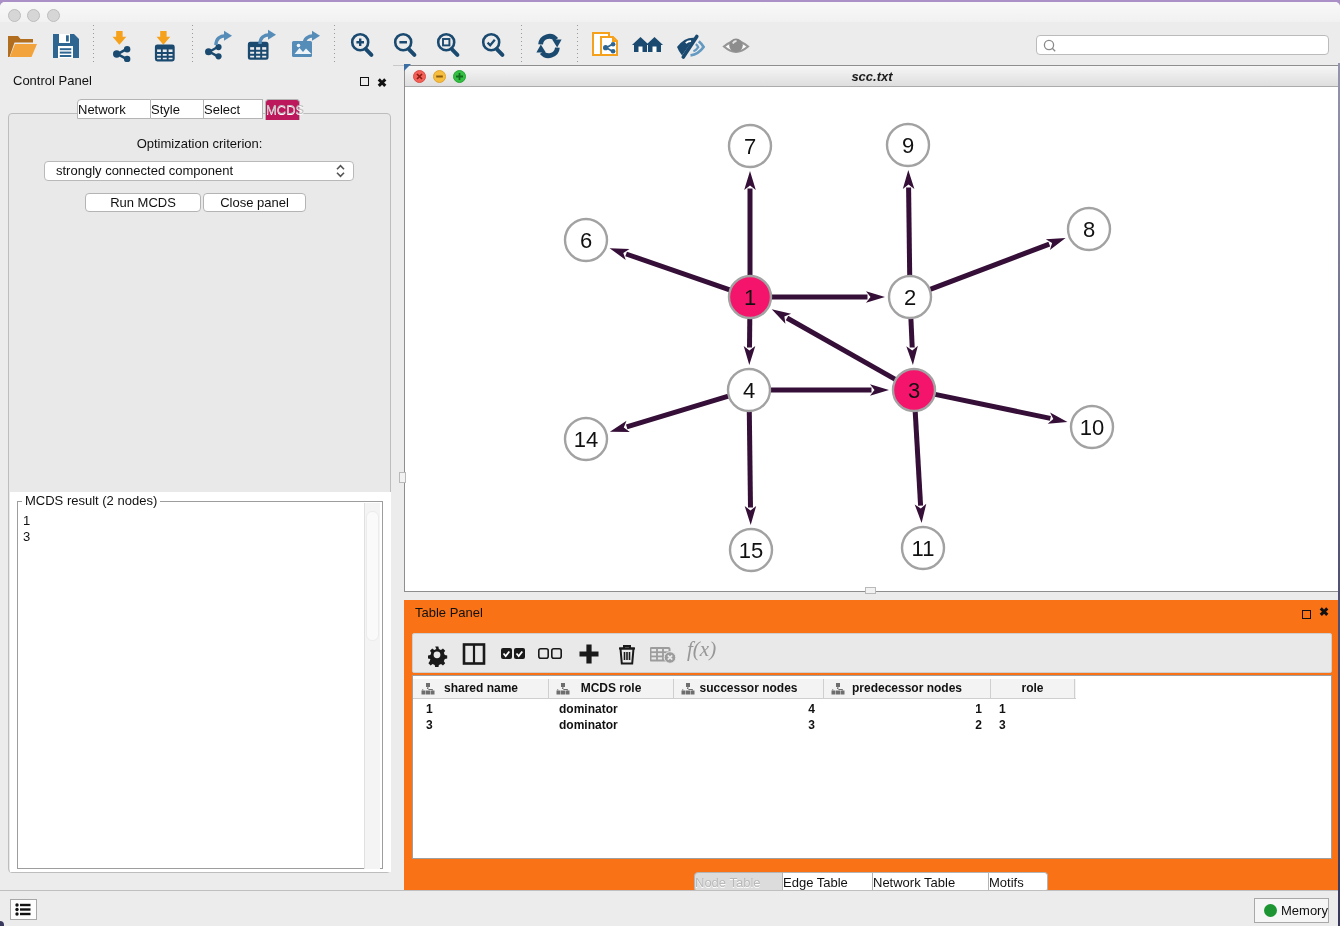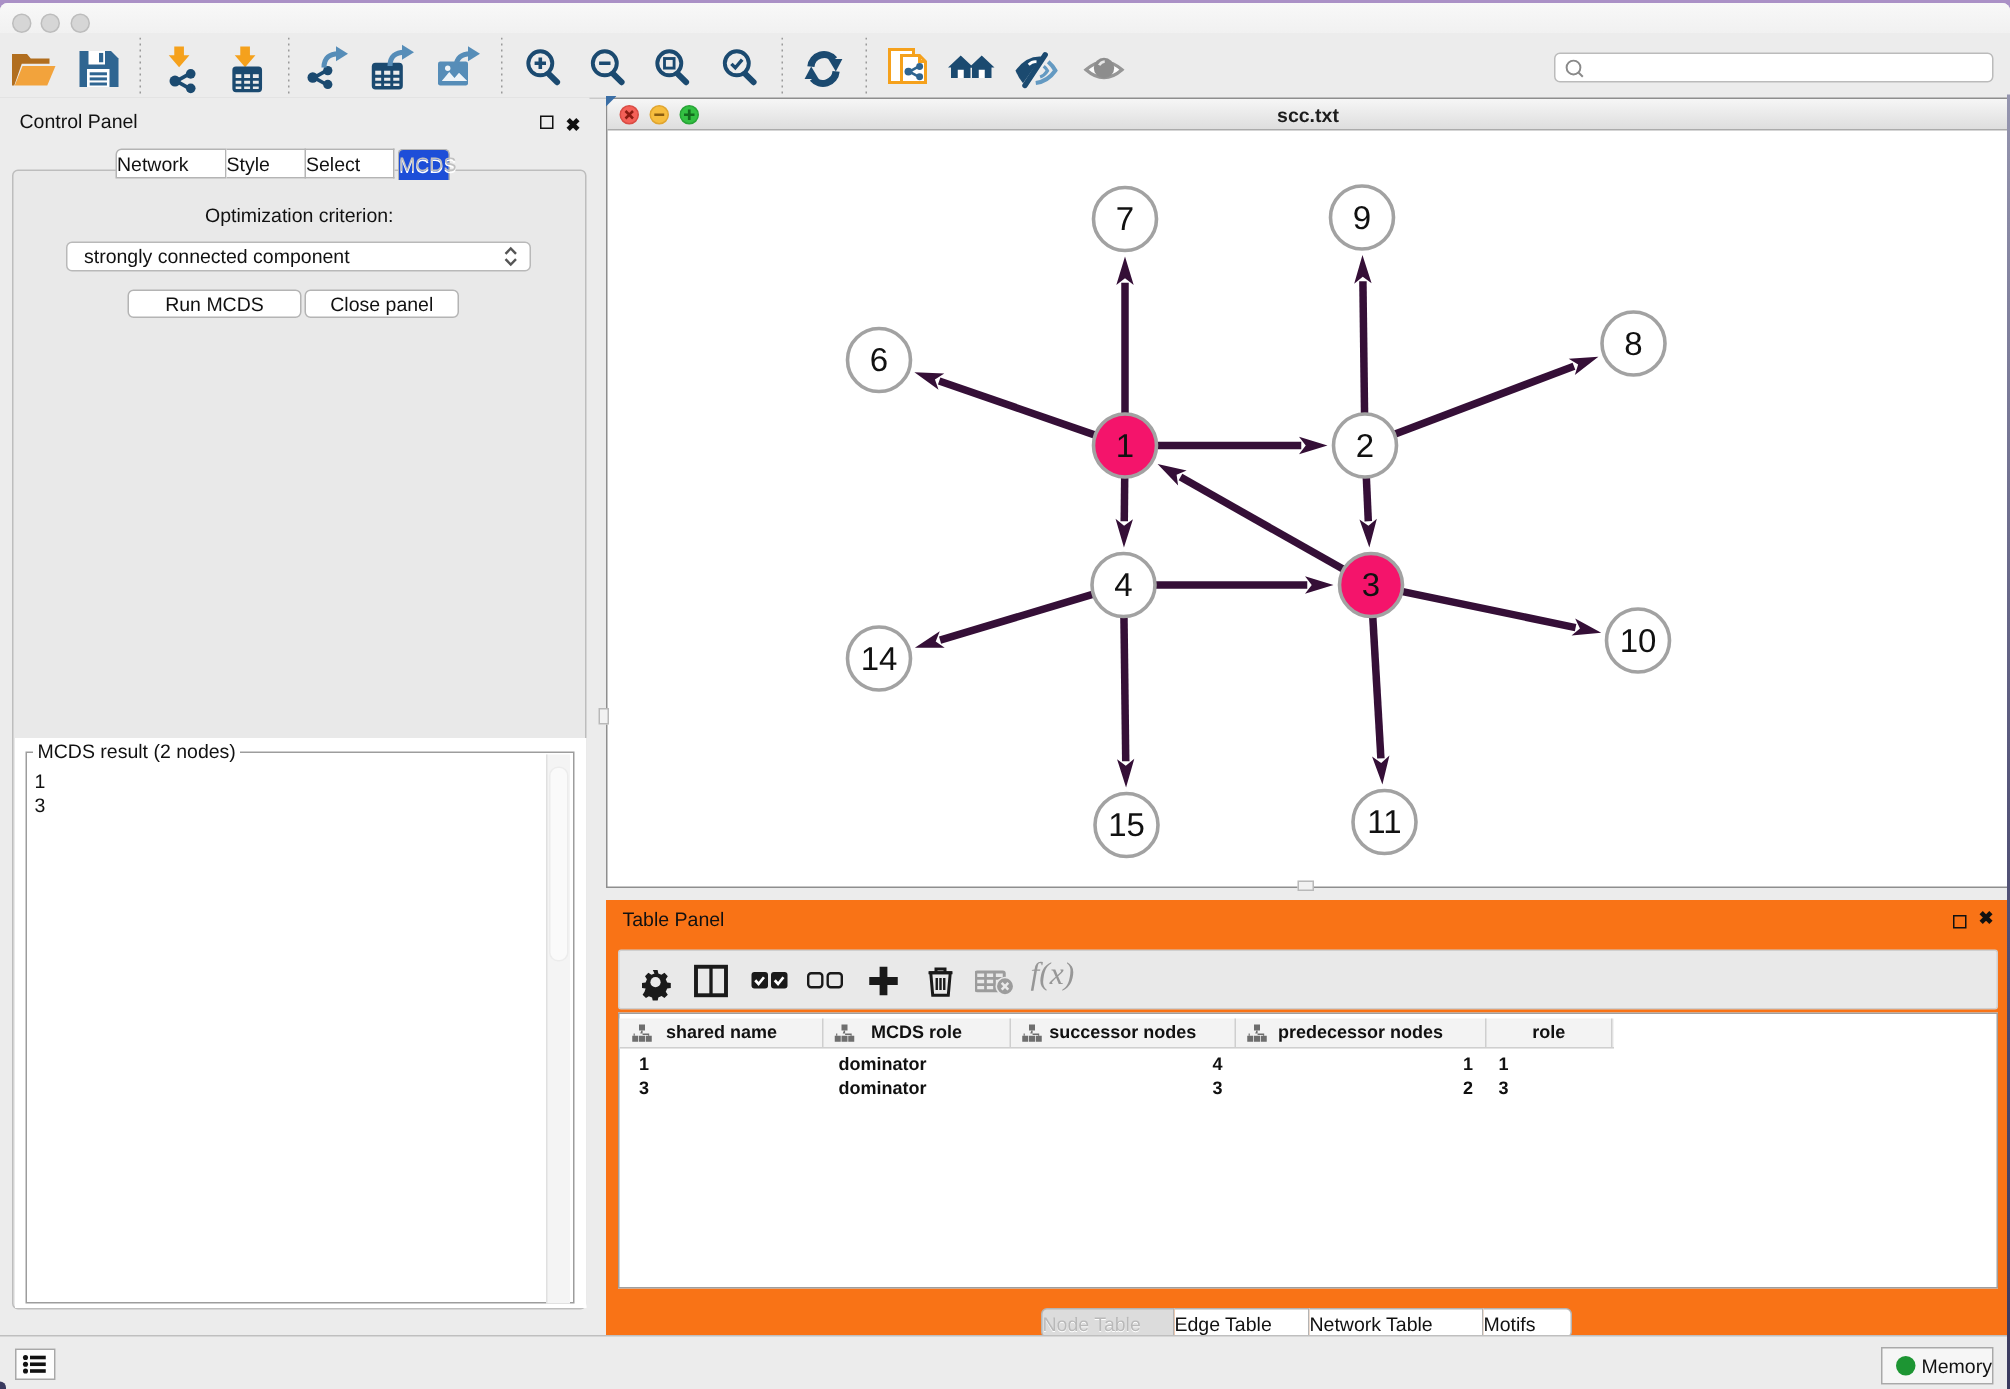--- a/index.html
+++ b/index.html
@@ -42,21 +42,21 @@
 #mcds-white { position:absolute; left:1px; top:378px; width:381px; height:380px; background:#fff; }
 #mcds-fs { position:absolute; left:8px; top:387px; width:366px; height:368px;
   border:1px solid #9d9d9d; background:#fff; }
 #mcds-legend { position:absolute; left:4px; top:-9px; background:#fff; padding:0 3px; font-size:13px; color:#111; }
 #mcds-scroll { position:absolute; right:2px; top:1px; width:16px; height:366px;
   background:#f4f4f4; border-left:1px solid #e0e0e0; }
 
 #netwin { position:absolute; left:404px; top:63px; width:936px; height:527px;
   border:1px solid #8e8e8e; background:#fff; }
 #nettitle { position:absolute; left:0; top:0; width:100%; height:21px;
-  background:linear-gradient(#f6f6f6,#dedede); border-bottom:1px solid #ababab; }
+  background:linear-gradient(#f6f6f6,#dedede); border-bottom:1px solid #ababab;font-style:italic; }
 #nettitle .tl { position:absolute; top:4px; width:13px; height:13px; border-radius:50%; }
 #nettitle-text { position:absolute; top:3px; width:100%; text-align:center; font-size:13px;
   font-weight:bold; color:#1c1c1c; }
 #graph { position:absolute; left:0px; top:21px; }
 
 #tpanel { position:absolute; left:404px; top:598px; width:936px; height:294px; background:#f97316; }
 #tpanel-title { position:absolute; left:11px; top:5px; font-size:13px; color:#111; }
 #ttoolbar { position:absolute; left:8px; top:33px; width:920px; height:40px;
   background:#e9e9e9; border:1px solid #cfcfcf; border-radius:2px; }
 #ttable { position:absolute; left:8px; top:75px; width:920px; height:184px;
@@ -240,21 +240,21 @@
   </div>
 
   <div id="cpanel">
     <div id="cpanel-title">Control Panel</div>
     <div class="panbtn" style="left:360px;top:10px"><span style="display:inline-block;width:9px;height:9px;border:1.5px solid #111"></span></div>
     <div class="panbtn" style="left:377px;font-weight:bold">✖</div>
     <div class="tabs4">
       <div class="tab" style="left:77px;width:74px;border-radius:4px 0 0 0">Network</div>
       <div class="tab" style="left:151px;width:53px;border-left:none">Style</div>
       <div class="tab" style="left:204px;width:59px;border-left:none">Select</div>
-      <div class="tab" style="left:265px;width:35px;border-radius:4px 4px 0 0;background:#1d4ed8;color:#c0c0c0;text-shadow:0 1px 0 #fff;border-bottom:none;height:21px">MCDS</div>
+      <div class="tab" style="left:265px;width:35px;border-radius:4px 4px 0 0;background:#be185d;color:#c0c0c0;text-shadow:0 1px 0 #fff;border-bottom:none;height:21px">MCDS</div>
     </div>
     <div id="tabcontent">
       <div id="opt-select">strongly connected component
         <svg width="11" height="14" style="position:absolute;right:7px;top:2px" viewBox="0 0 11 14">
             <path d="M2 5.2L5.5 1.6L9 5.2" fill="none" stroke="#555" stroke-width="1.6"></path>
             <path d="M2 8.8L5.5 12.4L9 8.8" fill="none" stroke="#555" stroke-width="1.6"></path>
           </svg>
       </div>
       <div id="opt-label">Optimization criterion:</div>
       <div class="btn" style="left:76px;width:116px">Run MCDS</div>

